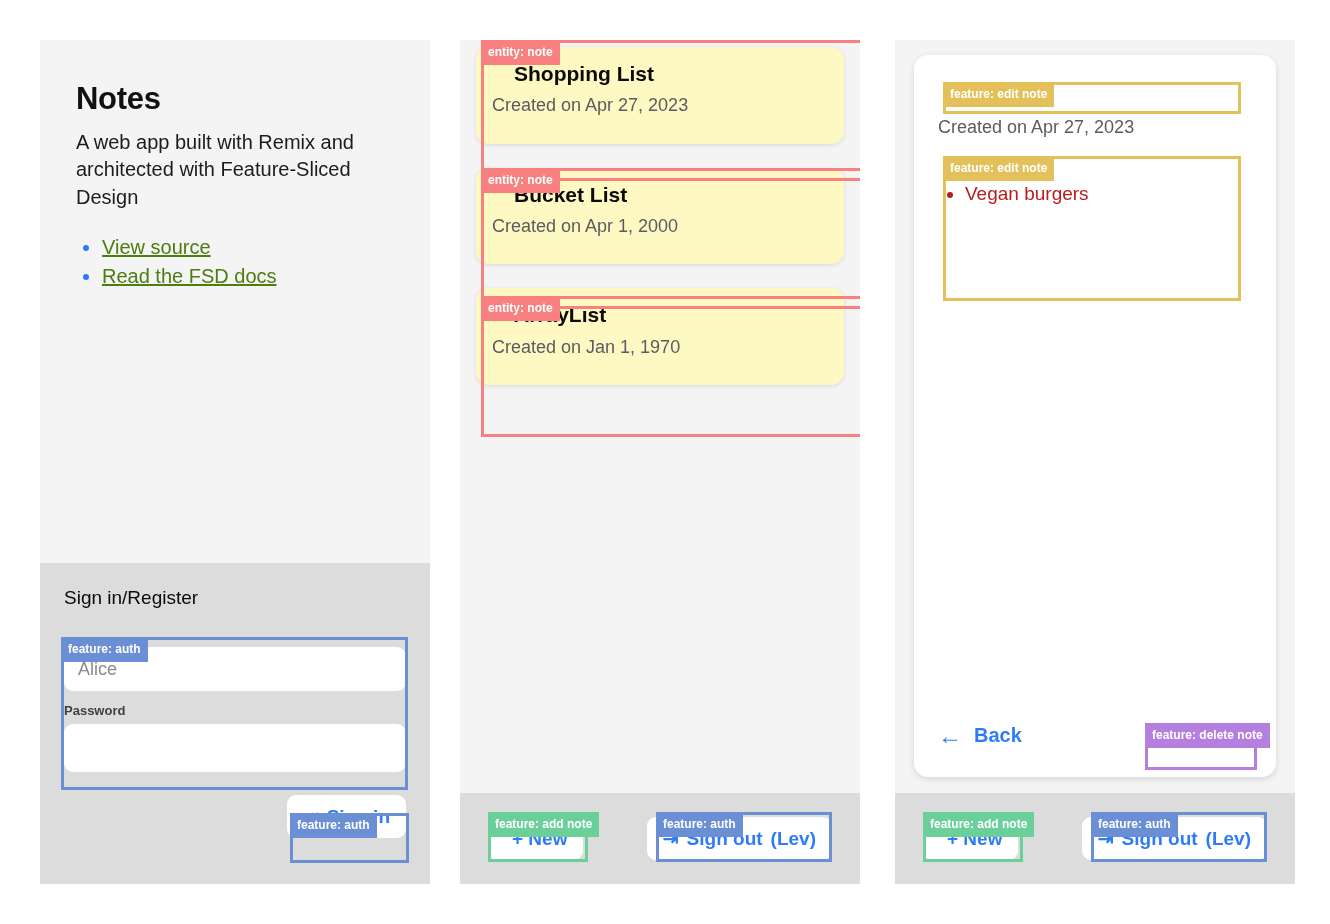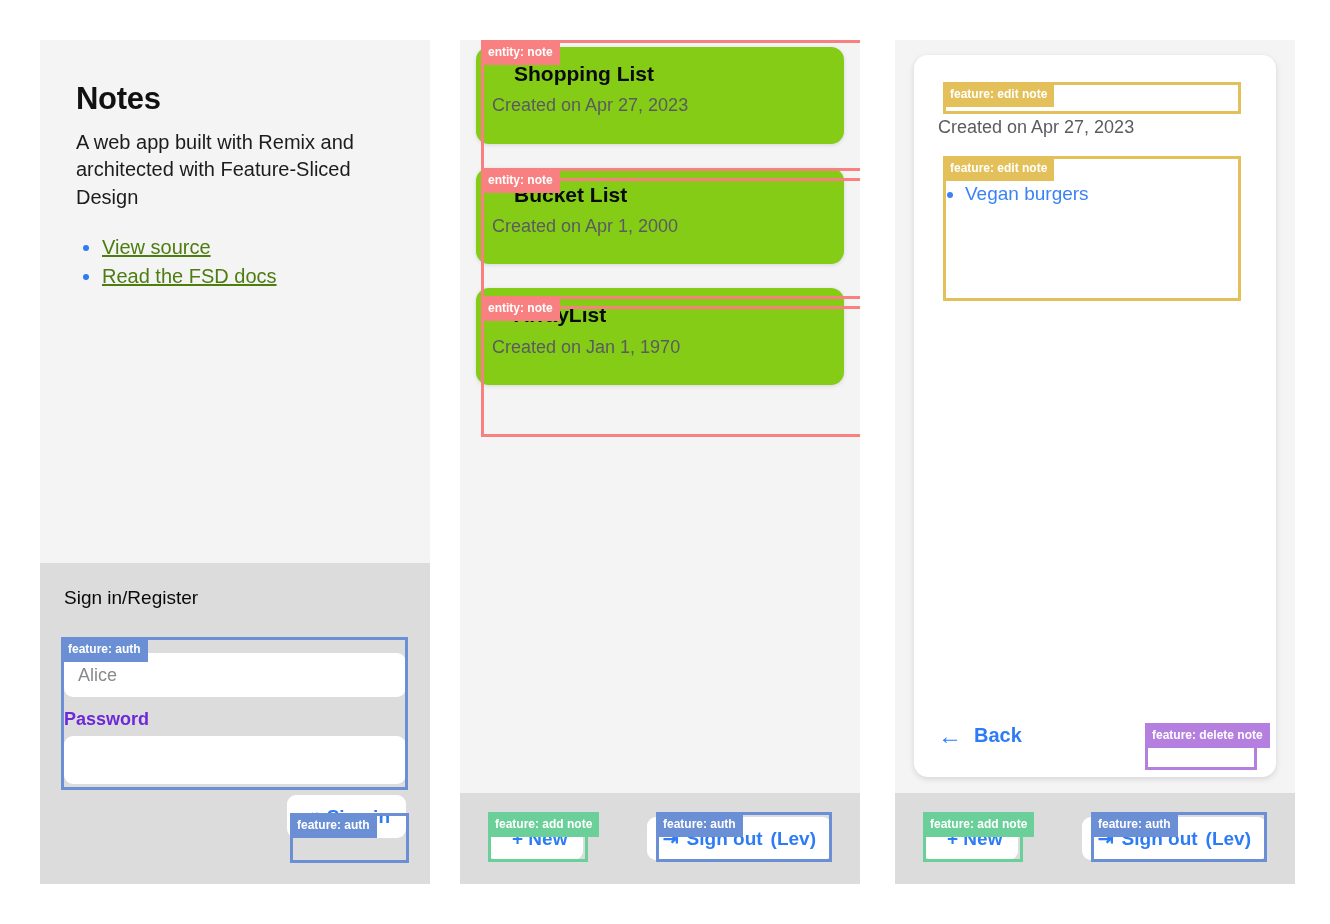--- a/index.html
+++ b/index.html
@@ -43,21 +43,21 @@
 
   
   .auth-section {
     background: #dcdcdc;
     padding: 24px 24px 0 24px;
     height: 321px;
     position: relative;
   }
   .auth-heading { font-size: 19px; font-weight: normal; color: #0a0a0a; }
   .auth-form { margin-top: 17px; position: relative; }
-  .field-label { font-size: 18px; font-weight: bold; color: #6d28d9; margin-bottom: 6px; }
+  .field-label { font-size: 13px; font-weight: bold; color: #404040; margin-bottom: 6px; }
   .text-input {
     width: 100%; height: 44px; background: #fff;
     border: none; border-radius: 9px;
     font-size: 18px; color: #8a8a8e;
     padding: 0 14px; display: flex; align-items: center;
   }
   .text-input.empty { height: 48px; }
   .field-block + .field-block { margin-top: 12px; }
   .signin-row {
     position: absolute; right: 24px; bottom: 46px;
@@ -65,21 +65,21 @@
   .btn-plain {
     background: #fff; border-radius: 9px;
     display: flex; align-items: center; gap: 8px;
     padding: 10px 16px; color: #2d7cf6;
     font-size: 19px; font-weight: bold; white-space: nowrap;
   }
 
   
   .note-list { padding: 0 16px; }
   .note-card {
-    background: #84cc16; border-radius: 13px;
+    background: #fef9c3; border-radius: 13px;
     padding: 14px 16px 26px 16px;
     box-shadow: 0 1px 4px rgba(0,0,0,0.12);
   }
   .note-card .note-title {
     font-size: 21px; font-weight: bold; color: #0a0a0a;
     margin-left: 22px; line-height: 1.25;
   }
   .note-card .note-meta {
     font-size: 18px; color: #5b5b60; margin-top: 7px; line-height: 1.3;
   }
@@ -90,21 +90,21 @@
     width: 362px; height: 722px;
     background: #fff; border-radius: 14px;
     box-shadow: 0 2px 6px rgba(0,0,0,0.13);
     padding: 22px 24px;
     display: flex; flex-direction: column;
   }
   .detail-title-slot { height: 32px; }
   .detail-meta { font-size: 18px; color: #5b5b60; margin-top: 8px; }
   .detail-body { margin-top: 16px; }
   .detail-body ul { padding-left: 27px; }
-  .detail-body li { font-size: 19px; color: #3b82f6; line-height: 1.42; }
+  .detail-body li { font-size: 19px; color: #b91c1c; line-height: 1.42; }
   .detail-body p { font-size: 19px; color: #0a0a0a; line-height: 1.35; margin-top: 20px; }
   .detail-footer {
     margin-top: auto; display: flex;
     align-items: center; justify-content: space-between;
   }
   .back-btn {
     display: flex; align-items: center; gap: 12px;
     color: #2d7cf6; font-size: 20px; font-weight: bold;
   }
   .back-arrow { font-size: 24px; line-height: 1; }

